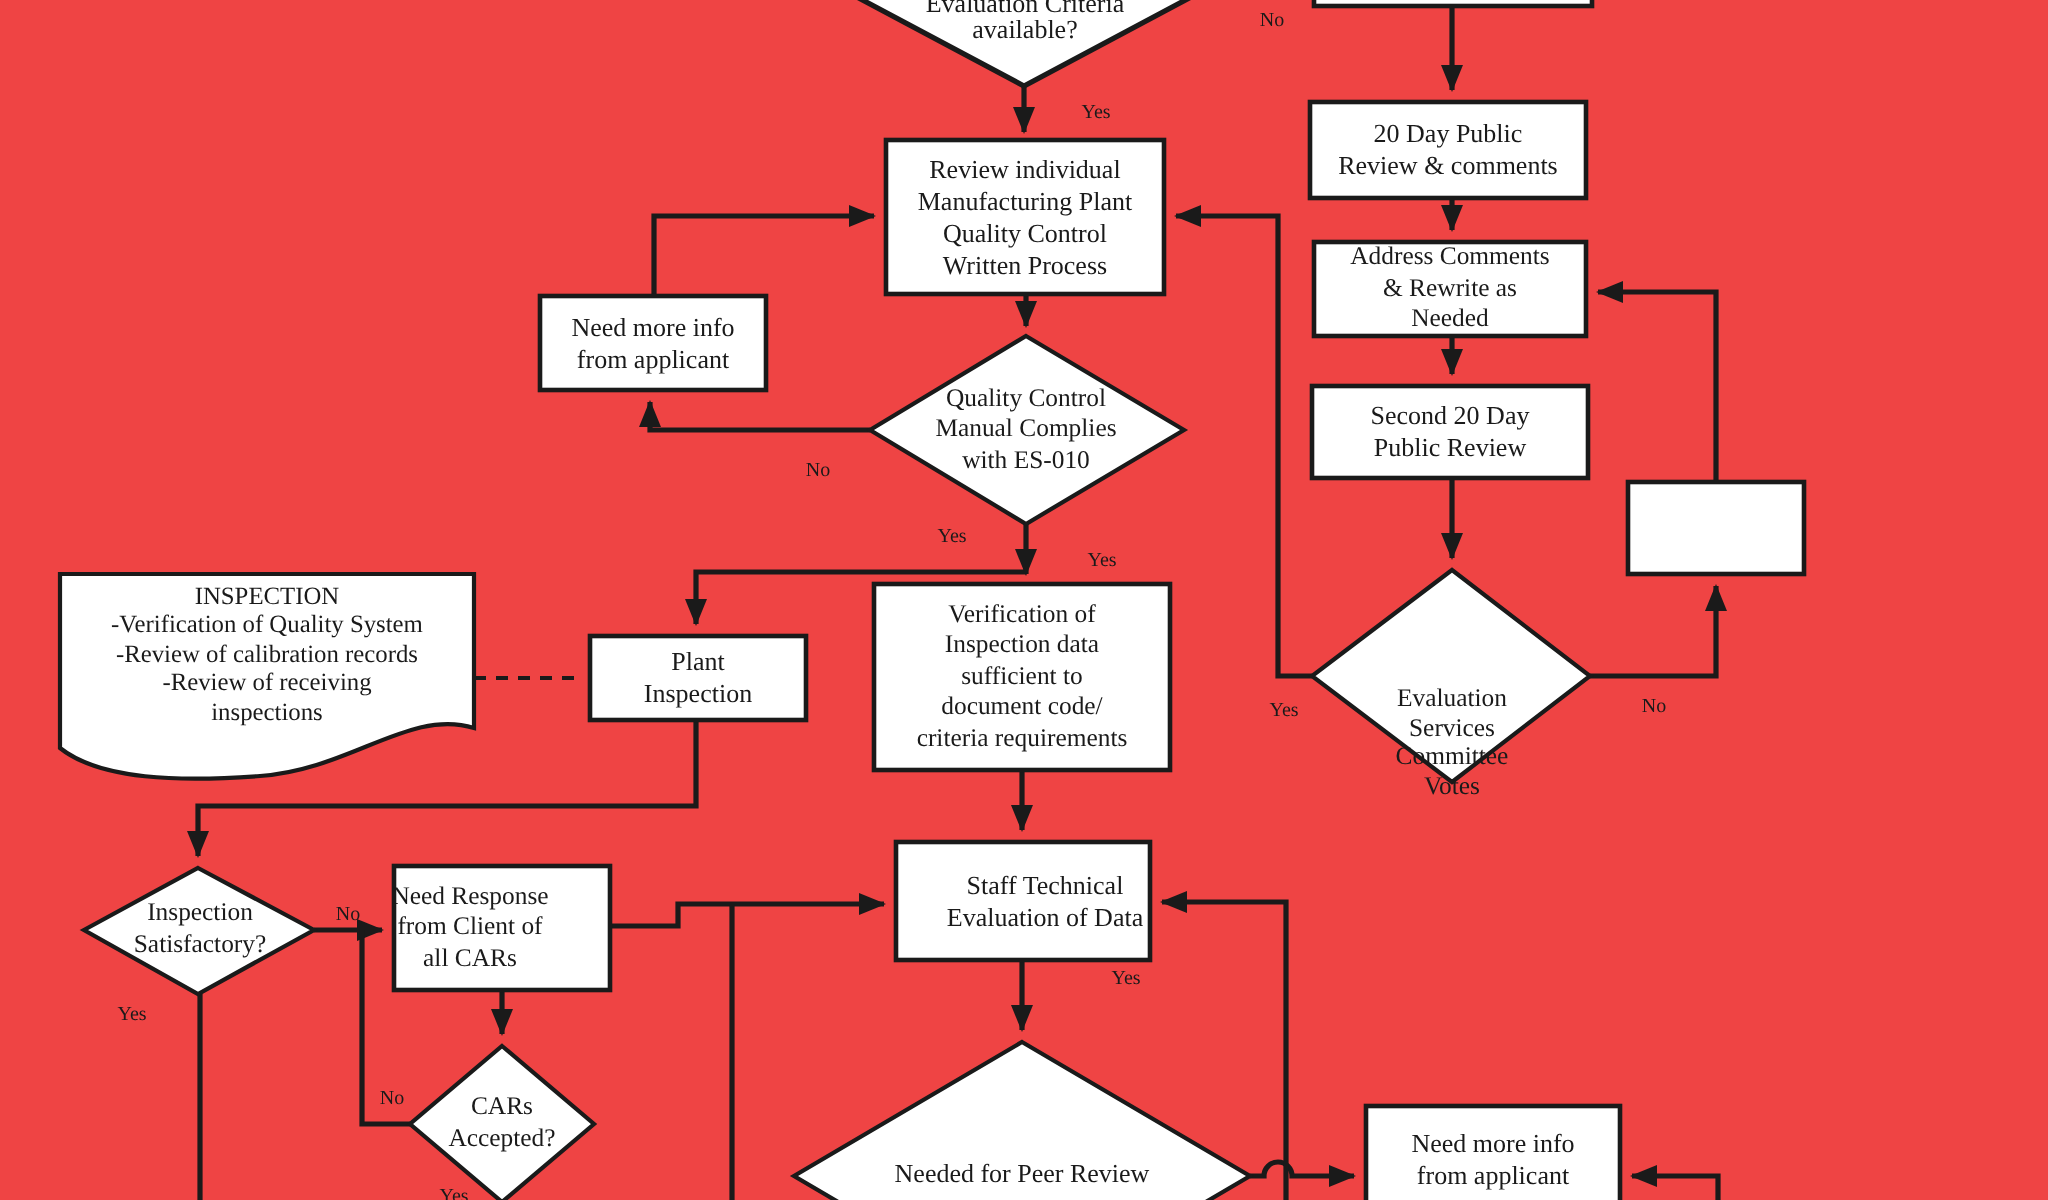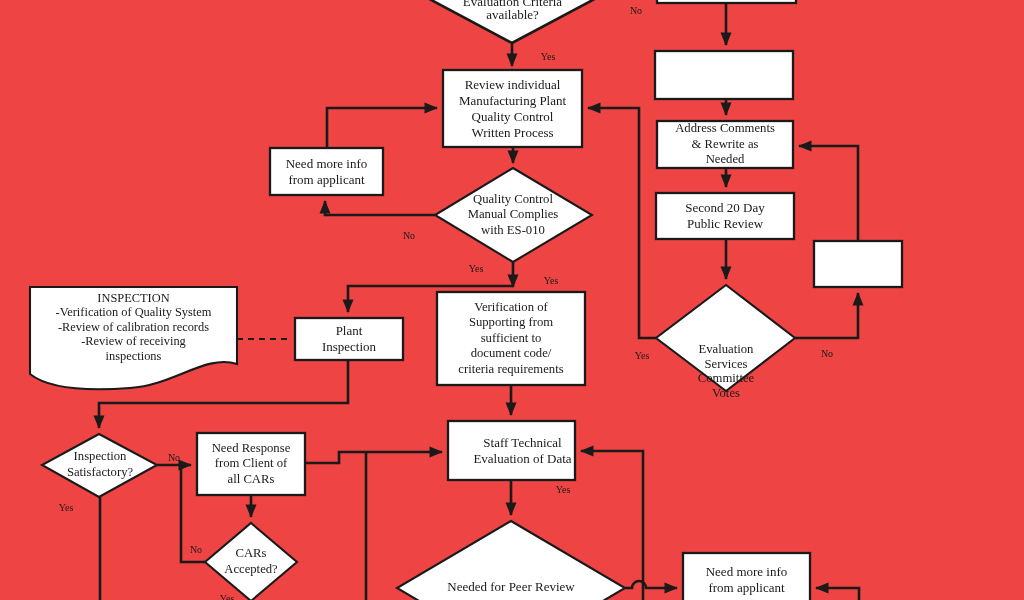--- a/index.html
+++ b/index.html
@@ -95,36 +95,38 @@
 Manual Complies
 with ES-010</div>
   <div class="lbl s12" style="left:32px;top:289px;width:203px;height:76px;">INSPECTION
 -Verification of Quality System
 -Review of calibration records
 -Review of receiving
 inspections</div>
   <div class="lbl" style="left:297px;top:320px;width:104px;height:38px;">Plant
 Inspection</div>
   <div class="lbl s125" style="left:439px;top:294px;width:144px;height:89px;">Verification of
-Supporting from
+Inspection data
 sufficient to
 document code/
 criteria requirements</div>
   <div class="lbl s125" style="left:44px;top:437px;width:112px;height:56px;">Inspection
 Satisfactory?</div>
-  <div class="lbl s125" style="left:199px;top:435px;width:104px;height:58px;">Need Response
+  <div class="lbl s125" style="left:183px;top:435px;width:104px;height:58px;">Need Response
 from Client of
 all CARs</div>
   <div class="lbl s125" style="left:203px;top:535px;width:96px;height:54px;">CARs
 Accepted?</div>
   <div class="lbl" style="left:450px;top:423px;width:123px;height:55px;margin-left:11px;">Staff Technical
 Evaluation of Data</div>
   <div class="lbl" style="left:411px;top:576px;width:200px;height:22px;">Needed for Peer Review</div>
   <div class="lbl" style="left:685px;top:560px;width:123px;height:40px;">Need more info
 from applicant</div>
+  <div class="lbl" style="left:657px;top:53px;width:134px;height:44px;">20 Day Public
+Review &amp; comments</div>
   <div class="lbl s125" style="left:659px;top:123px;width:132px;height:43px;">Address Comments
 &amp; Rewrite as
 Needed</div>
   <div class="lbl" style="left:658px;top:195px;width:134px;height:42px;">Second 20 Day
 Public Review</div>
   <div class="lbl s125" style="left:666px;top:304px;width:120px;height:70px;line-height:14.5px;margin-top:32px;">Evaluation
 Services
 Committee
 Votes</div>
 

